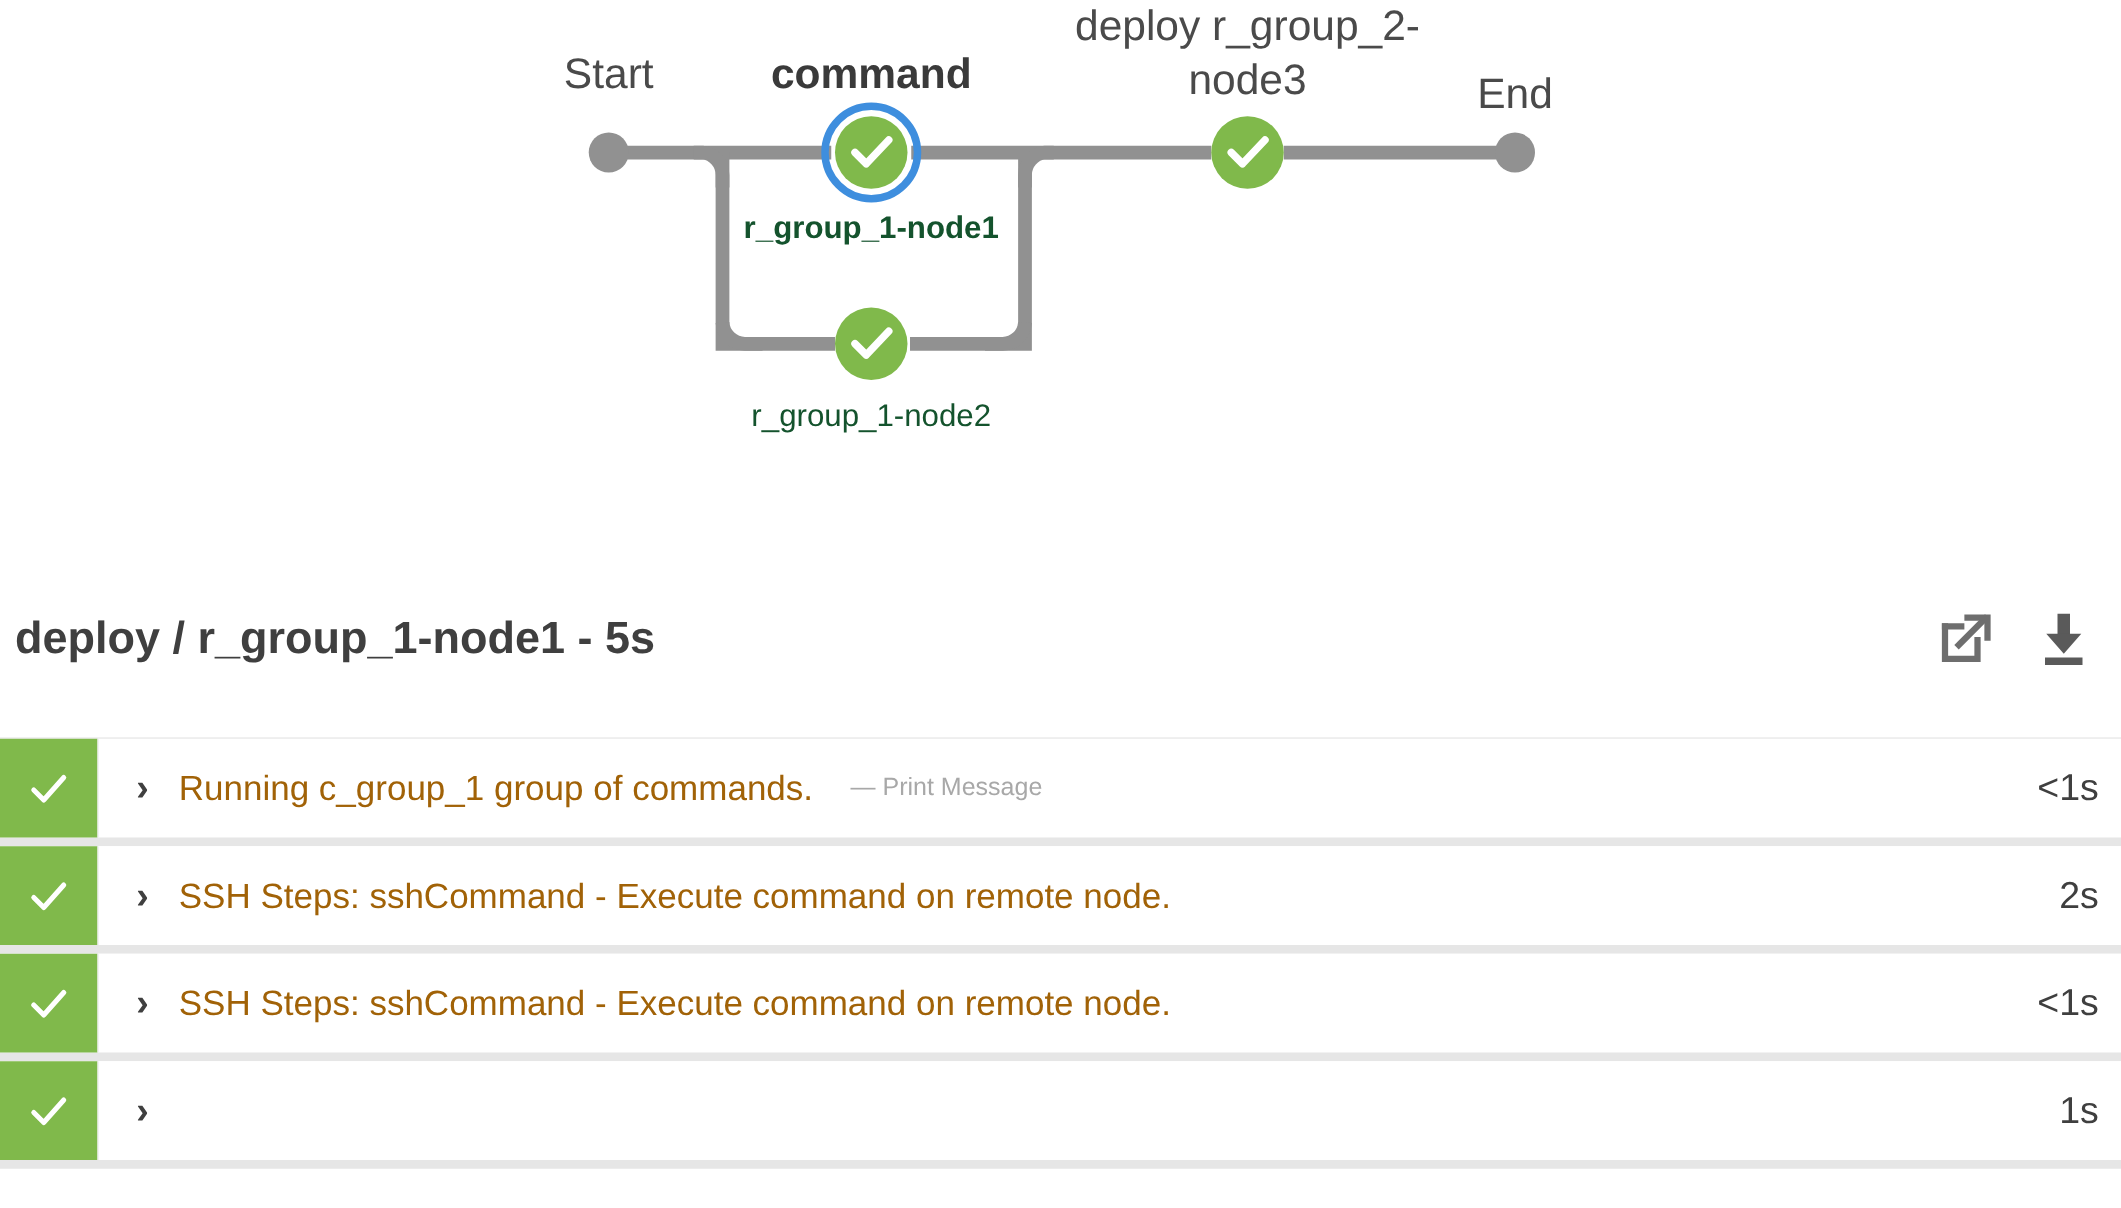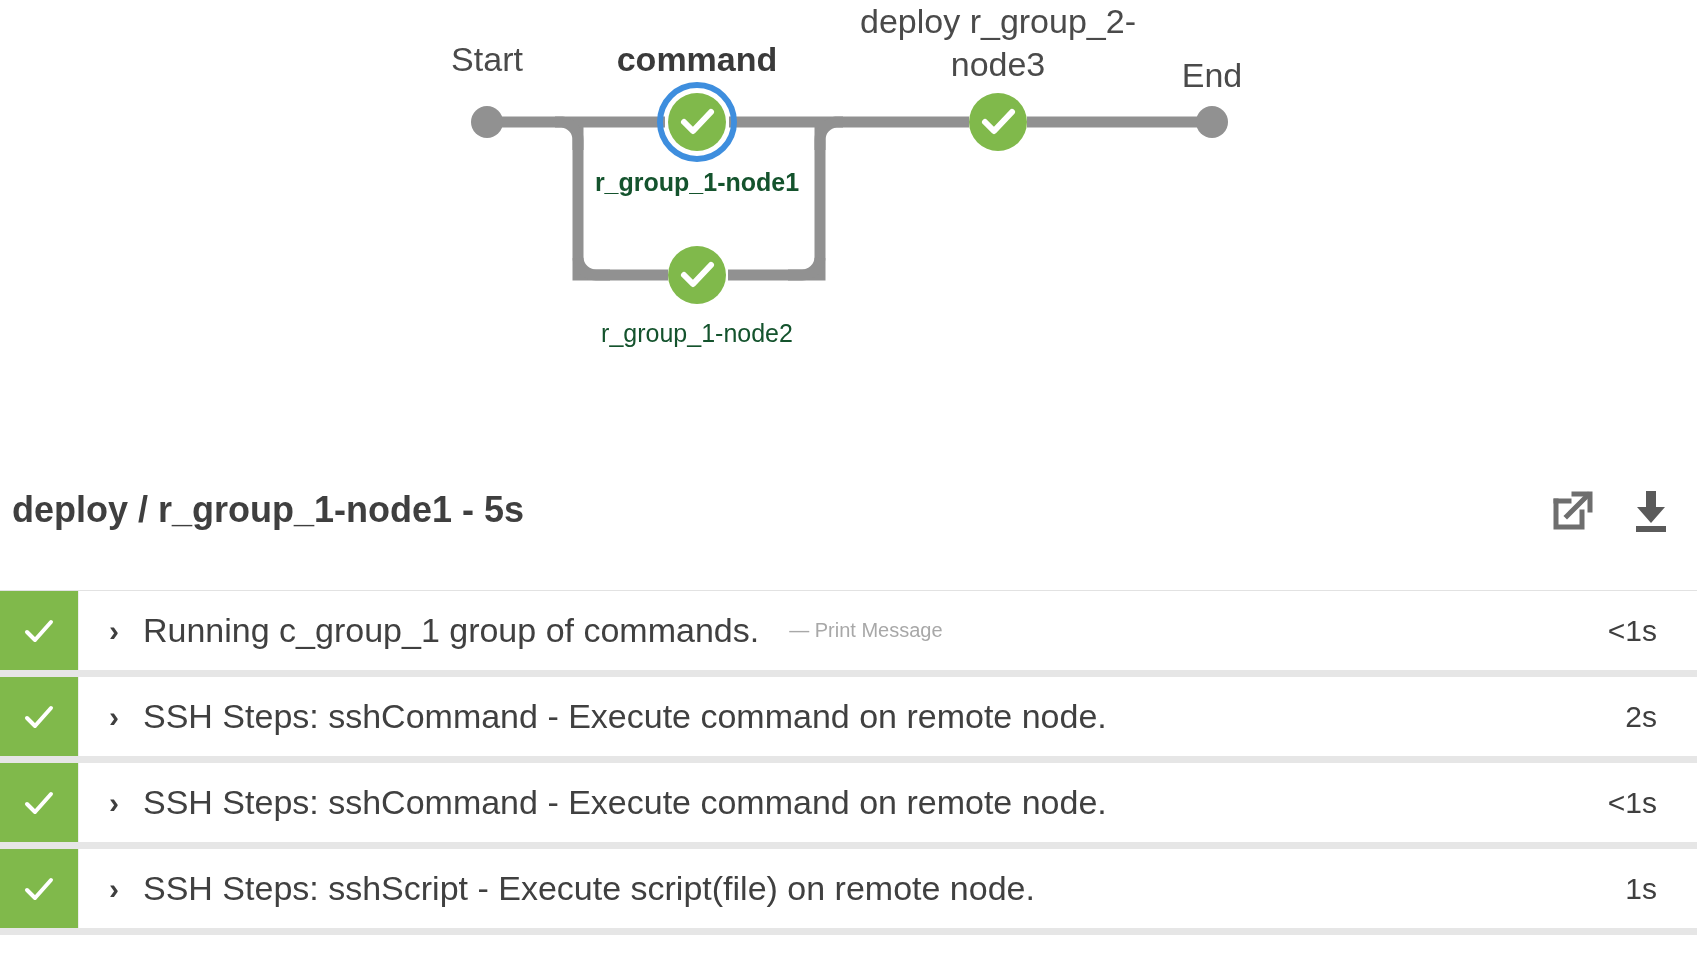--- a/index.html
+++ b/index.html
@@ -62,29 +62,29 @@
     flex:1 1 auto;display:flex;align-items:center;
     padding-left:30px;min-width:0;
     border-left:1px solid #ededed;
   }
   .row-chevron{
     flex:0 0 auto;width:34px;
     font-size:30px;font-weight:bold;color:#3f3f3f;
     line-height:1;
   }
   .row-label{
-    font-size:34px;color:#404040;white-space:nowrap;
+    font-size:28px;color:#a16207;white-space:nowrap;
     overflow:hidden;text-overflow:ellipsis;
   }
   .row-sub{
     font-size:20px;color:#a8a8a8;margin-left:30px;white-space:nowrap;
   }
   .row-duration{
     flex:0 0 auto;display:flex;align-items:center;justify-content:flex-end;
-    padding-right:40px;font-size:30px;color:#3f3f3f;white-space:nowrap;
+    padding-right:18px;font-size:30px;color:#3f3f3f;white-space:nowrap;
     min-width:120px;
   }
 </style>
 </head>
 <body>
 
 <div id="graph">
 
   <svg width="1697" height="470" viewBox="0 0 1697 470">
 
@@ -195,19 +195,18 @@
   </div>
 
   <div class="log-row">
     <div class="row-status">
       <svg width="44" height="44" viewBox="0 0 44 44">
         <path d="M10 23 L18 31 L34 13" fill="none" stroke="#ffffff" stroke-width="4" stroke-linecap="round" stroke-linejoin="round"></path>
       </svg>
     </div>
     <div class="row-body">
       <span class="row-chevron">›</span>
-      <span class="row-label">SSH Steps: sshScript - Execute script(file) on remote node.</span>
       <span class="row-sub"></span>
     </div>
     <div class="row-duration">1s</div>
   </div>
 
 </div>
 
 </body></html>

